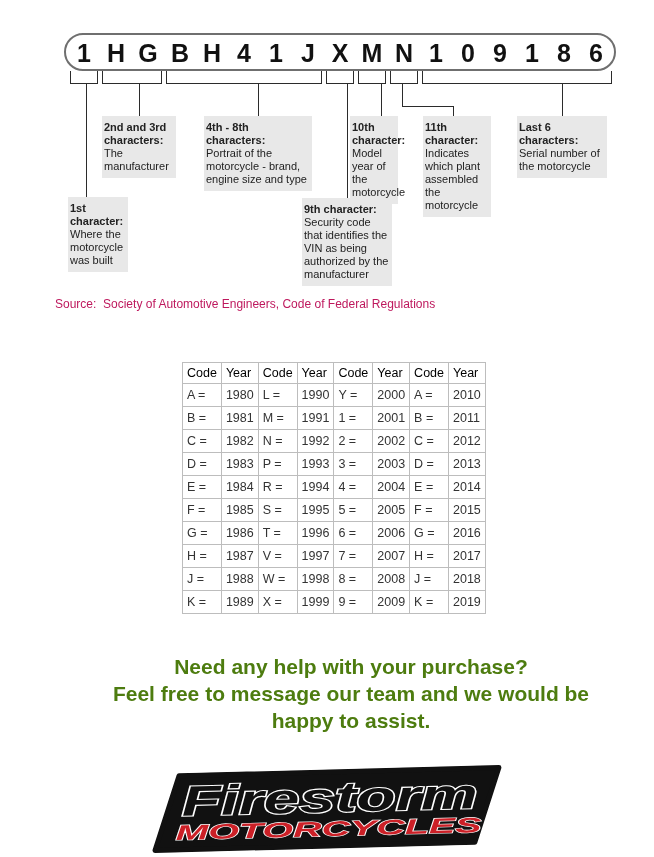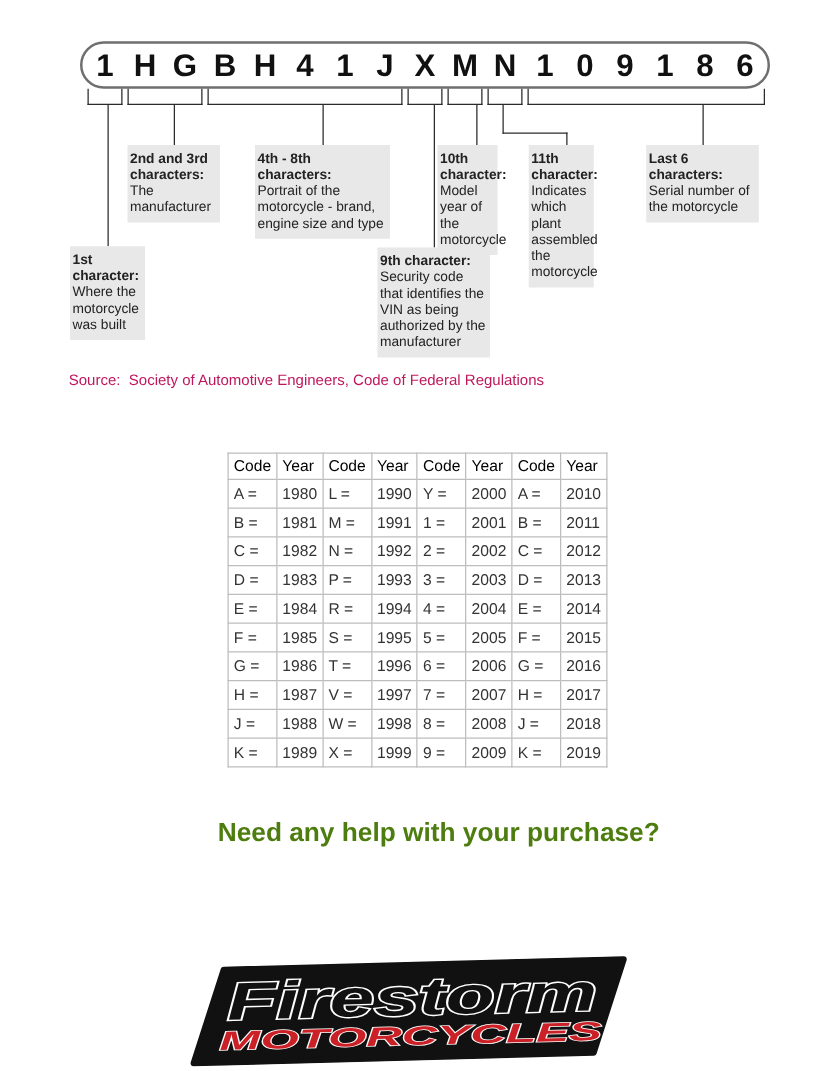--- a/index.html
+++ b/index.html
@@ -90,41 +90,41 @@
     <div class="vline" style="left:86px;top:84px;height:113px"></div>
     <div class="vline" style="left:139px;top:84px;height:32px"></div>
     <div class="vline" style="left:258px;top:84px;height:32px"></div>
     <div class="vline" style="left:347px;top:84px;height:114px"></div>
     <div class="vline" style="left:381px;top:84px;height:32px"></div>
     <div class="vline" style="left:402px;top:84px;height:23px"></div>
     <div class="hline" style="left:402px;top:106px;width:52px"></div>
     <div class="vline" style="left:453px;top:106px;height:10px"></div>
     <div class="vline" style="left:562px;top:84px;height:32px"></div>
 
-    <div class="label-box" style="left:56px;top:197px;width:60px">
+    <div class="label-box" style="left:68px;top:197px;width:60px">
       <span class="lb-title">1st character:</span>
       <span class="lb-body">Where the motorcycle was built</span>
     </div>
     <div class="label-box" style="left:102px;top:116px;width:74px">
       <span class="lb-title">2nd and 3rd characters:</span>
       <span class="lb-body">The manufacturer</span>
     </div>
     <div class="label-box" style="left:204px;top:116px;width:108px">
       <span class="lb-title">4th - 8th characters:</span>
       <span class="lb-body">Portrait of the motorcycle - brand, engine size and type</span>
     </div>
     <div class="label-box" style="left:302px;top:198px;width:90px">
       <span class="lb-title">9th character:</span>
       <span class="lb-body">Security code that identifies the VIN as being authorized by the manufacturer</span>
     </div>
     <div class="label-box" style="left:350px;top:116px;width:48px">
       <span class="lb-title">10th character:</span>
       <span class="lb-body">Model year of the motorcycle</span>
     </div>
-    <div class="label-box" style="left:423px;top:116px;width:52px">
+    <div class="label-box" style="left:423px;top:116px;width:68px">
       <span class="lb-title">11th character:</span>
       <span class="lb-body">Indicates which plant assembled the motorcycle</span>
     </div>
     <div class="label-box" style="left:517px;top:116px;width:90px">
       <span class="lb-title">Last 6 characters:</span>
       <span class="lb-body">Serial number of the motorcycle</span>
     </div>
 
     <div class="source-note">Source: &nbsp;Society of Automotive Engineers, Code of Federal Regulations</div>
   </div>
@@ -241,20 +241,21 @@
         <td>9 =</td>
         <td>2009</td>
         <td>K =</td>
         <td>2019</td>
       </tr>
     </tbody>
   </table>
 
   <div class="help-block">
     <div class="l1">Need any help with your purchase?</div>
+    <div class="l2">Feel free to message our team and we would be happy to assist.</div>
   </div>
 
   <div class="logo-wrap">
     <svg width="358" height="80" viewBox="0 0 358 80">
       <polygon points="32,3 352,3 326,77 6,77" fill="#111" stroke="#111" stroke-width="5" stroke-linejoin="round"></polygon>
       <text x="182" y="43" text-anchor="middle" font-family="Liberation Sans, sans-serif" font-size="42" font-weight="bold" font-style="italic" fill="#111" stroke="#ffffff" stroke-width="2.2" paint-order="stroke" textLength="296" lengthAdjust="spacingAndGlyphs">Firestorm</text>
       <text x="180" y="67" text-anchor="middle" font-family="Liberation Sans, sans-serif" font-size="21" font-weight="bold" font-style="italic" fill="#cc2027" stroke="#ffffff" stroke-width="1.2" paint-order="stroke" textLength="306" lengthAdjust="spacingAndGlyphs">MOTORCYCLES</text>
     </svg>
   </div>
 

